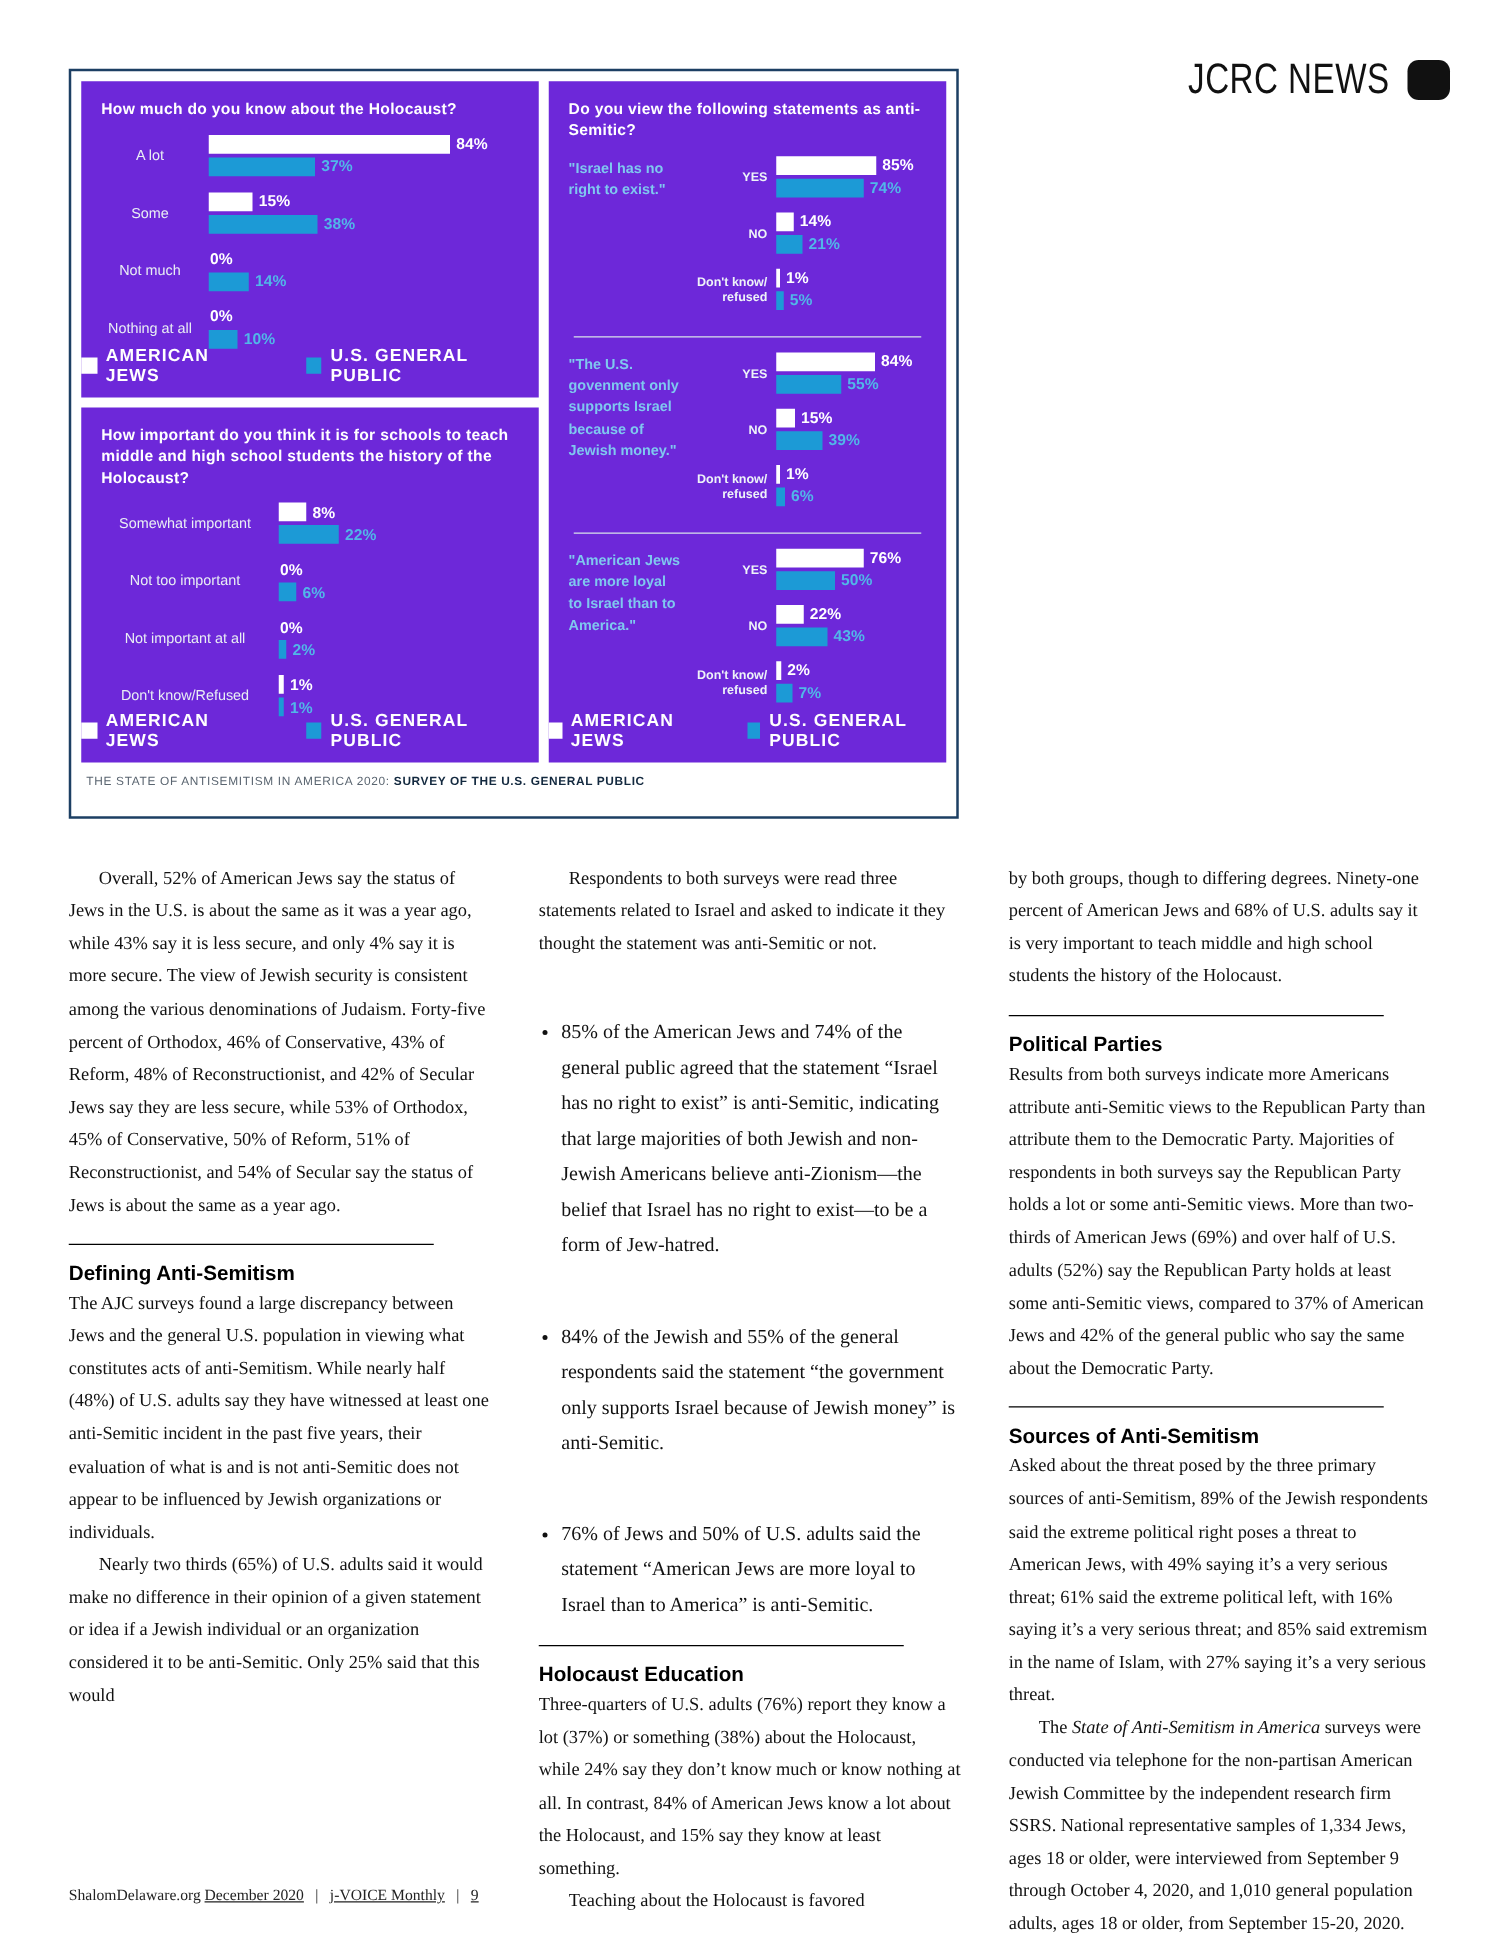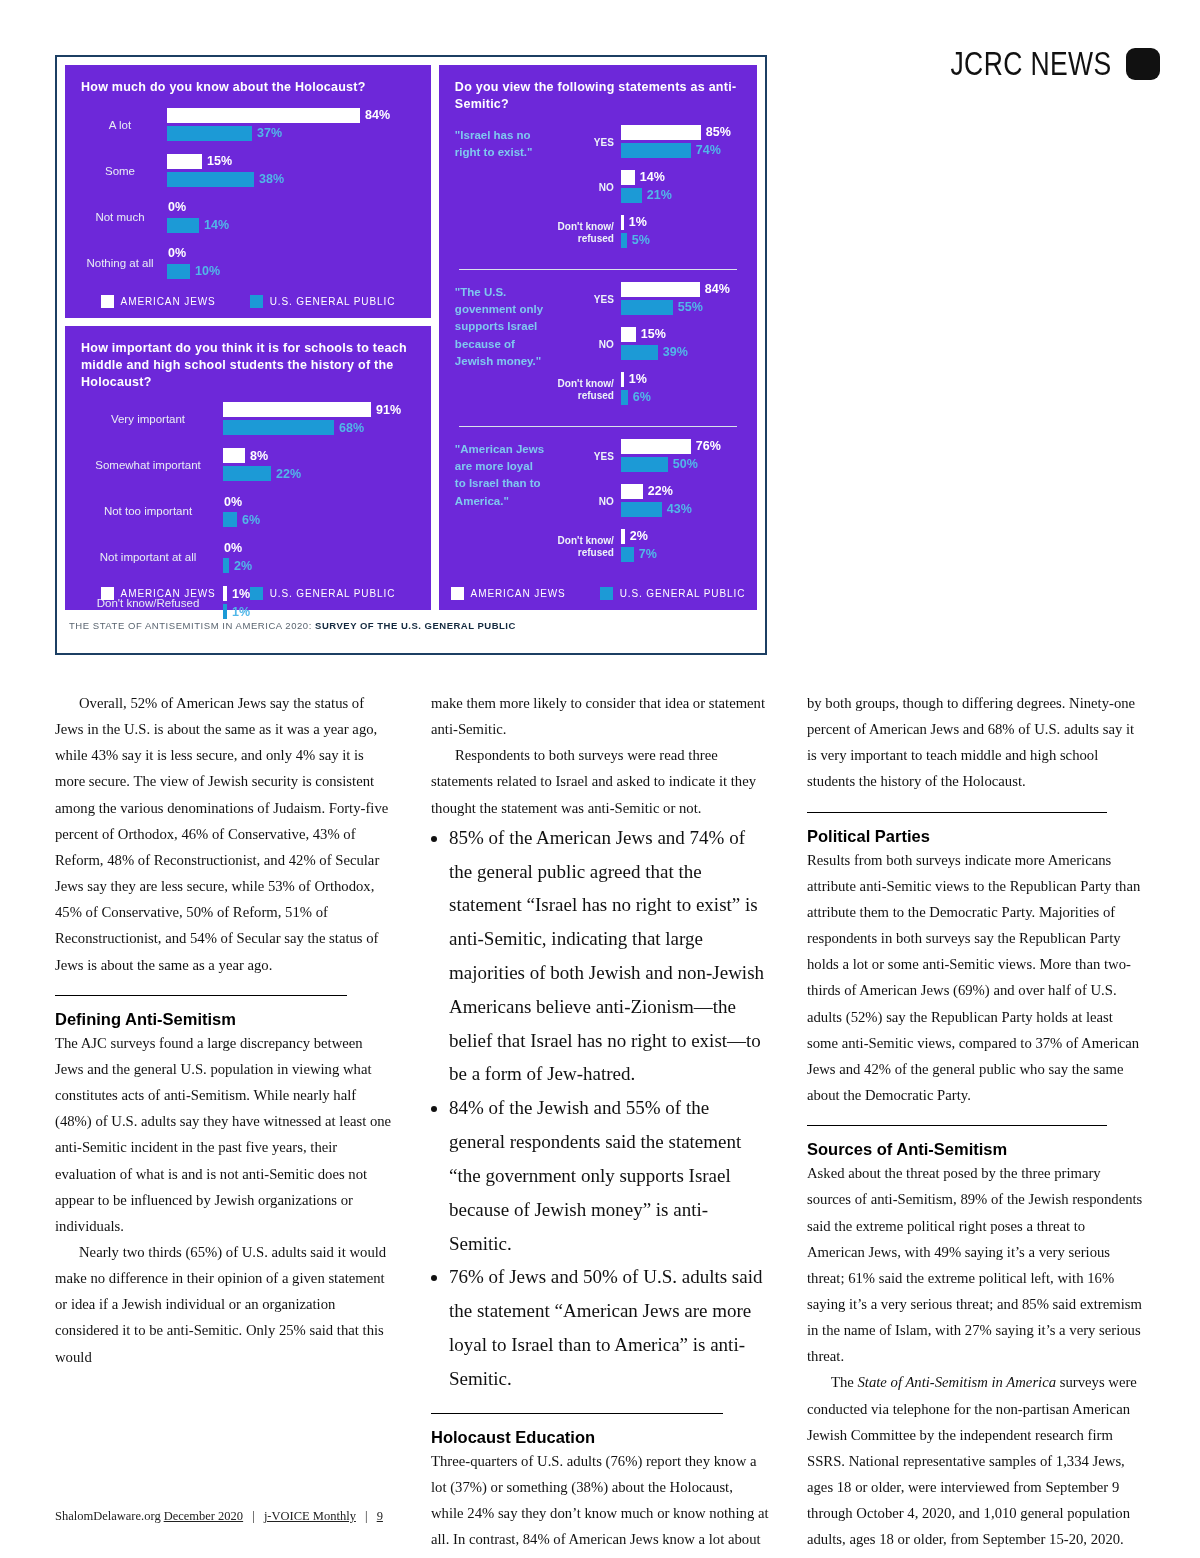--- a/index.html
+++ b/index.html
@@ -67,21 +67,21 @@
 
   
   .legend{
     display:flex;align-items:center;justify-content:center;gap:34px;
     position:absolute;left:0;right:0;bottom:10px;
   }
   .legend-item{display:flex;align-items:center;gap:7px;}
   .legend-swatch{width:13px;height:13px;display:inline-block;}
   .legend-swatch.white{background:#fff;}
   .legend-swatch.blue{background:#1c9ad6;}
-  .legend-text{font-size:10px;font-weight:normal;letter-spacing:.9px;color:#fff;}
+  .legend-text{font-size:14px;font-weight:bold;letter-spacing:.9px;color:#fff;}
 
   
   .stmt{display:flex;margin-bottom:4px;}
   .stmt-text{
     width:92px;font-size:11.5px;font-weight:bold;color:#7fc8ef;
     line-height:1.52;padding-top:2px;
   }
   .stmt-bars{flex:1;}
   .srow{display:flex;align-items:center;margin-bottom:9px;}
   .srow-label{
@@ -112,23 +112,24 @@
   .col h3{
     margin:0 0 1px 0;font-size:16.5px;font-weight:bold;
     font-family:"Liberation Sans", sans-serif;color:#000;
   }
   .rule{
     height:1px;background:#000;margin:17px 0 14px 0;width:292px;
   }
   .rule.wide{width:300px;}
   ul.bullets{margin:0;padding-left:18px;}
   ul.bullets li{
-    font-size:19px;line-height:1.78;
+    font-size:16px;line-height:1.78;
     font-family:"Liberation Serif", serif;color:#111;
     margin-bottom:0;
+    margin-top:44px;
   }
   em{font-style:italic;}
 
   
   .footer{
     position:absolute;left:0;right:0;bottom:34px;
     display:flex;justify-content:flex-start;
     padding:0 55px;box-sizing:border-box;
     font-size:12.5px;font-family:"Liberation Serif", serif;color:#222;
   }
@@ -214,33 +215,20 @@
           <div class="legend-item">
               <span class="legend-swatch blue"></span>
               <span class="legend-text">U.S. GENERAL PUBLIC</span>
             </div>
         </div>
       </div>
 
       <div class="panel panel-q2">
         <div class="panel-title">How important do you think it is for schools to teach middle and high school students the history of the Holocaust?</div>
 
-        <div class="brow">
-            <div class="blabel" style="width:142px">Very important</div>
-          <div class="bars">
-            <div class="barline">
-                <div class="bar white" style="width:148px"></div>
-                <div class="bval white">91%</div>
-              </div>
-            <div class="barline">
-                <div class="bar blue" style="width:111px"></div>
-                <div class="bval blue">68%</div>
-              </div>
-          </div>
-          </div>
 
         <div class="brow">
             <div class="blabel" style="width:142px">Somewhat important</div>
           <div class="bars">
             <div class="barline">
                 <div class="bar white" style="width:22px"></div>
                 <div class="bval white">8%</div>
               </div>
             <div class="barline">
                 <div class="bar blue" style="width:48px"></div>
@@ -471,21 +459,20 @@
 
   <div class="col">
     <p class="ind">Overall, 52% of American Jews say the status of Jews in the U.S. is about the same as it was a year ago, while 43% say it is less secure, and only 4% say it is more secure. The view of Jewish security is consistent among the various denominations of Judaism. Forty-five percent of Orthodox, 46% of Conservative, 43% of Reform, 48% of Reconstructionist, and 42% of Secular Jews say they are less secure, while 53% of Orthodox, 45% of Conservative, 50% of Reform, 51% of Reconstructionist, and 54% of Secular say the status of Jews is about the same as a year ago.</p>
     <div class="rule"></div>
     <h3>Defining Anti-Semitism</h3>
     <p>The AJC surveys found a large discrepancy between Jews and the general U.S. population in viewing what constitutes acts of anti-Semitism. While nearly half (48%) of U.S. adults say they have witnessed at least one anti-Semitic incident in the past five years, their evaluation of what is and is not anti-Semitic does not appear to be influenced by Jewish organizations or individuals.</p>
     <p class="ind">Nearly two thirds (65%) of U.S. adults said it would make no difference in their opinion of a given statement or idea if a Jewish individual or an organization considered it to be anti-Semitic. Only 25% said that this would</p>
   </div>
 
   <div class="col">
-    <p>make them more likely to consider that idea or statement anti-Semitic.</p>
     <p class="ind">Respondents to both surveys were read three statements related to Israel and asked to indicate it they thought the statement was anti-Semitic or not.</p>
     <ul class="bullets">
       <li>85% of the American Jews and 74% of the general public agreed that the statement “Israel has no right to exist” is anti-Semitic, indicating that large majorities of both Jewish and non-Jewish Americans believe anti-Zionism—the belief that Israel has no right to exist—to be a form of Jew-hatred.</li>
       <li>84% of the Jewish and 55% of the general respondents said the statement “the government only supports Israel because of Jewish money” is anti-Semitic.</li>
       <li>76% of Jews and 50% of U.S. adults said the statement “American Jews are more loyal to Israel than to America” is anti-Semitic.</li>
     </ul>
     <div class="rule"></div>
     <h3>Holocaust Education</h3>
     <p>Three-quarters of U.S. adults (76%) report they know a lot (37%) or something (38%) about the Holocaust, while 24% say they don’t know much or know nothing at all. In contrast, 84% of American Jews know a lot about the Holocaust, and 15% say they know at least something.</p>
     <p class="ind">Teaching about the Holocaust is favored</p>

